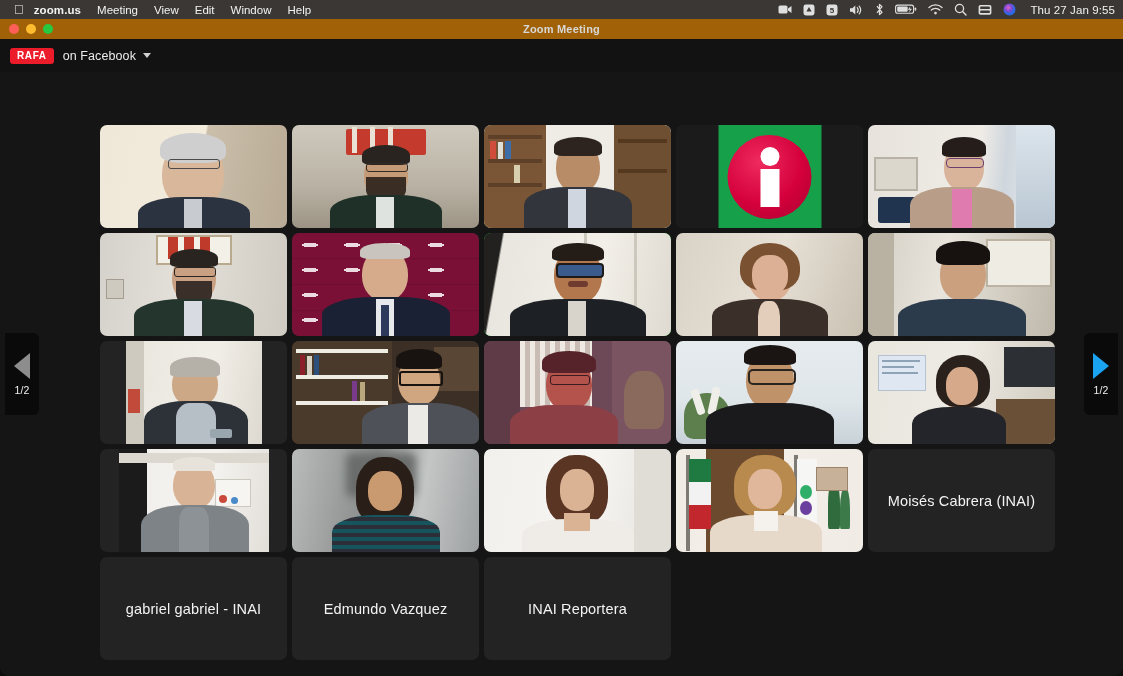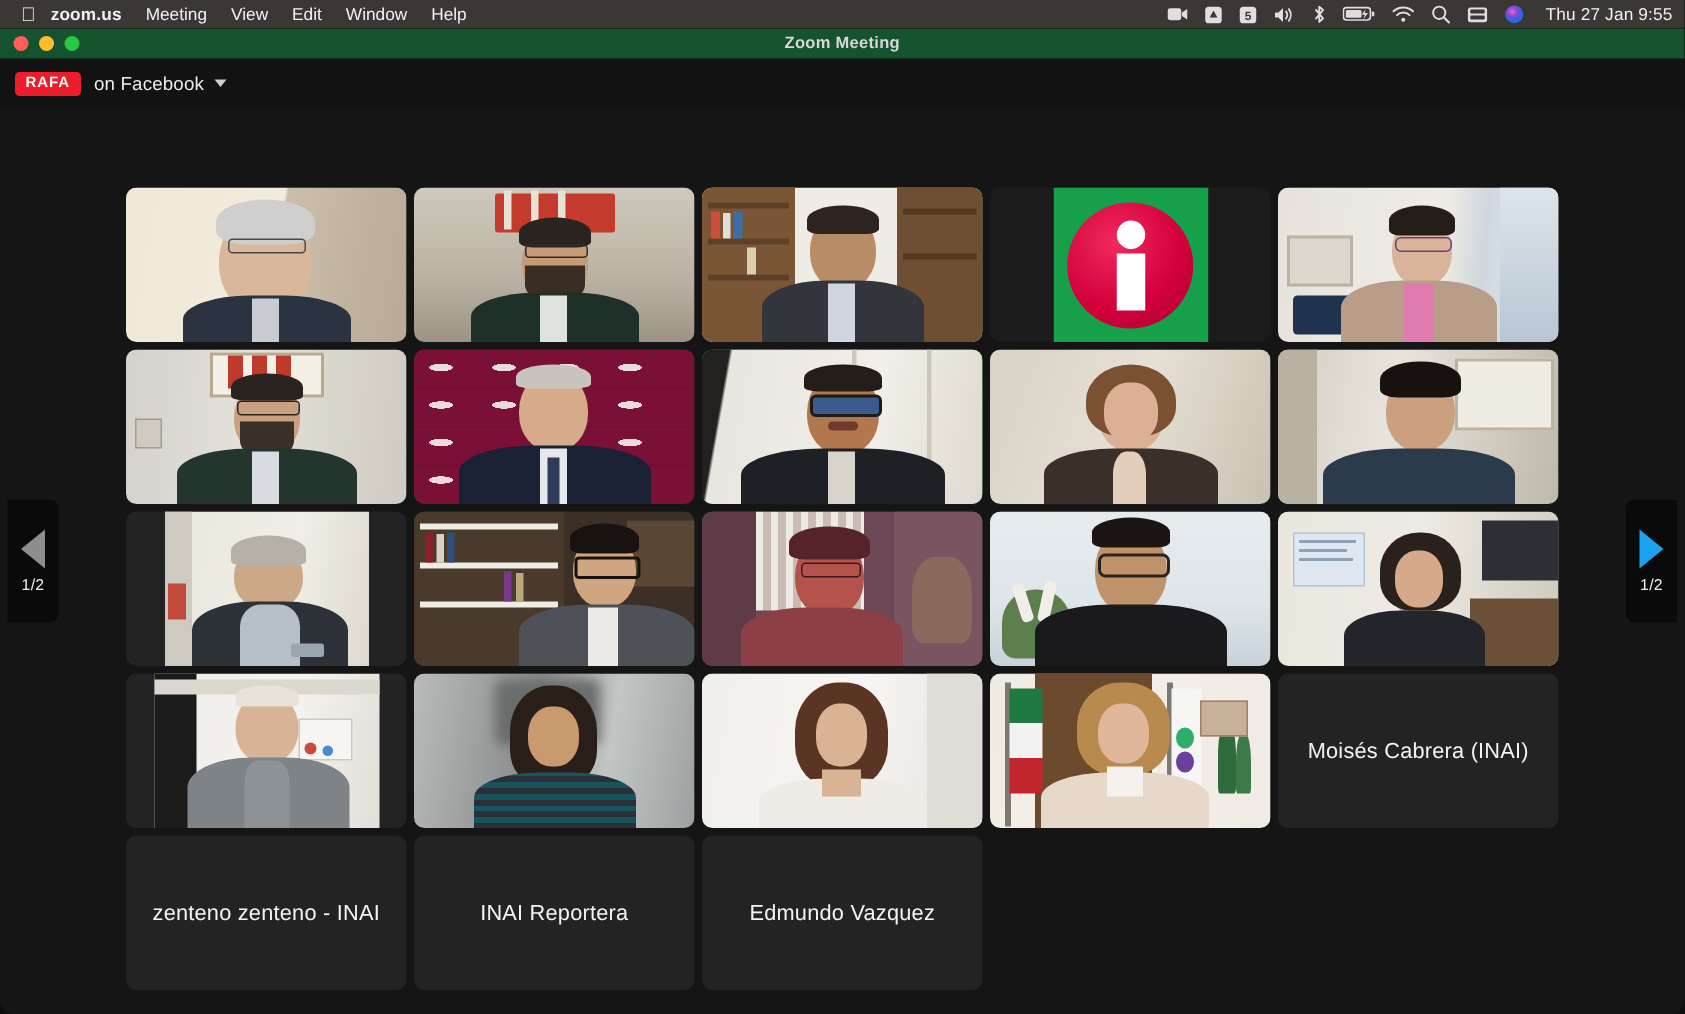--- a/index.html
+++ b/index.html
@@ -23,21 +23,21 @@
   .statusicons{display:flex;align-items:center;gap:11px;}
   .statusicons .si{display:inline-flex;align-items:center;justify-content:center;opacity:.92;}
   .clock{margin-left:14px;font-size:11.5px;letter-spacing:.1px;white-space:nowrap;}
 
   
   .window{
     position:absolute;left:0;top:19px;width:1123px;height:657px;
     background:#151515;border-radius:0 0 9px 9px;overflow:hidden;
   }
   .titlebar{
-    position:relative;height:20px;background:#14532d;
+    position:relative;height:20px;background:#a16207;
     display:flex;align-items:center;justify-content:center;
   }
   .traffic{position:absolute;left:9px;top:50%;transform:translateY(-50%);display:flex;gap:7px;}
   .dot{width:10px;height:10px;border-radius:50%;}
   .dot.red{background:#ff5f57;}
   .dot.yellow{background:#febc2e;}
   .dot.green{background:#28c840;}
   .wtitle{font-size:11px;font-weight:bold;color:#d7d7d7;letter-spacing:.2px;}
 
   
@@ -49,21 +49,21 @@
     background:#ec1c2a;color:#fff;font-size:10px;font-weight:bold;
     letter-spacing:.6px;border-radius:3px;padding:3px 7px 3px 7px;line-height:1;
   }
   .live-text{color:#ececec;font-size:12.5px;margin-left:9px;letter-spacing:.1px;}
   .live-caret{margin-left:7px;width:0;height:0;border-left:4.5px solid transparent;
     border-right:4.5px solid transparent;border-top:5px solid #cfcfcf;}
 
   
   .stage{position:relative;width:1123px;height:604px;background:#151515;}
   .grid{
-    position:absolute;left:84px;top:53px;
+    position:absolute;left:100px;top:53px;
     display:grid;grid-template-columns:repeat(5,187px);grid-template-rows:repeat(5,103px);
     gap:5px 5px;
   }
   .tile{
     position:relative;width:187px;height:103px;
     background:#232323;border-radius:7px;overflow:hidden;
     display:flex;align-items:center;justify-content:center;
   }
   .tile.active{box-shadow:inset 0 0 0 3px #1fd13b;}
   .tile .nm{
@@ -477,24 +477,24 @@
           <div class="body" style="left:34px;top:66px;width:112px;height:42px;background:#e6d9c9;"></div>
           <div style="position:absolute;left:78px;top:62px;width:24px;height:20px;background:#f5f2ee;"></div>
         </div>
       </div>
 
       <div class="tile">
         <span class="nm">Moisés Cabrera (INAI)</span>
       </div>
 
       <div class="tile">
-        <span class="nm">zenteno zenteno - INAI</span>
+        <span class="nm">gabriel gabriel - INAI</span>
+      </div>
+      <div class="tile">
+        <span class="nm">Edmundo Vazquez</span>
       </div>
       <div class="tile">
         <span class="nm">INAI Reportera</span>
-      </div>
-      <div class="tile">
-        <span class="nm">Edmundo Vazquez</span>
       </div>
 
     </div>
   </div>
 </div>
 
 </body></html>

